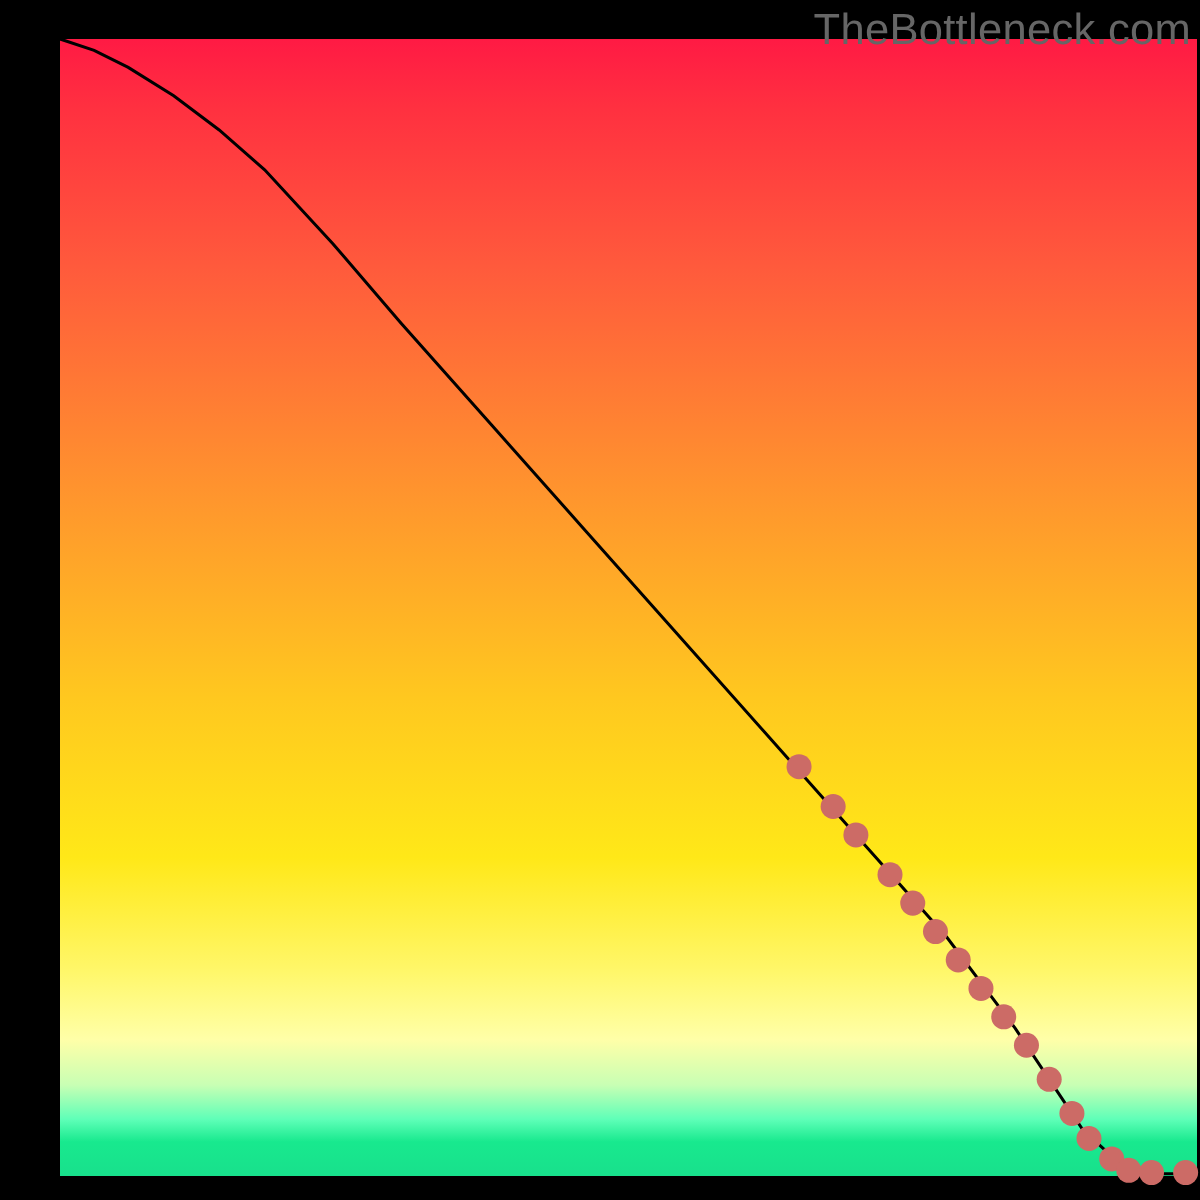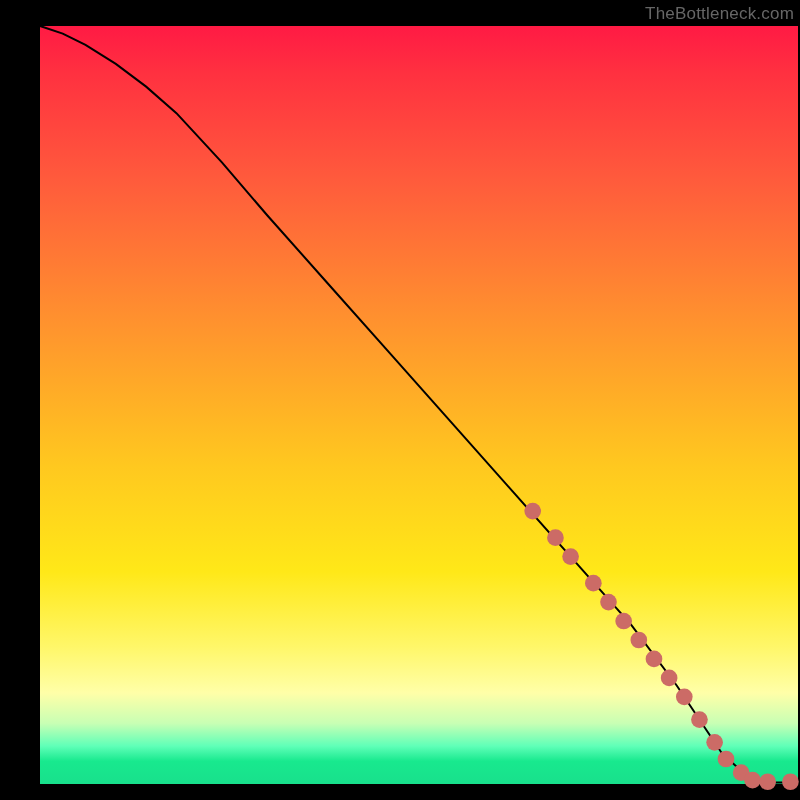--- a/index.html
+++ b/index.html
@@ -38,21 +38,21 @@
       #5fffb8 95%,
       #18e98e 97%,
       #18e08c 100%
     );
   }
   .watermark {
     position: absolute;
     top: 4px;
     right: 6px;
     color: #666666;
-    font-size: 17px;
+    font-size: 29px;
     letter-spacing: 0.2px;
     user-select: none;
   }
   svg.curve {
     position: absolute;
     left: 0;
     top: 0;
     width: 758px;
     height: 758px;
     overflow: visible;

